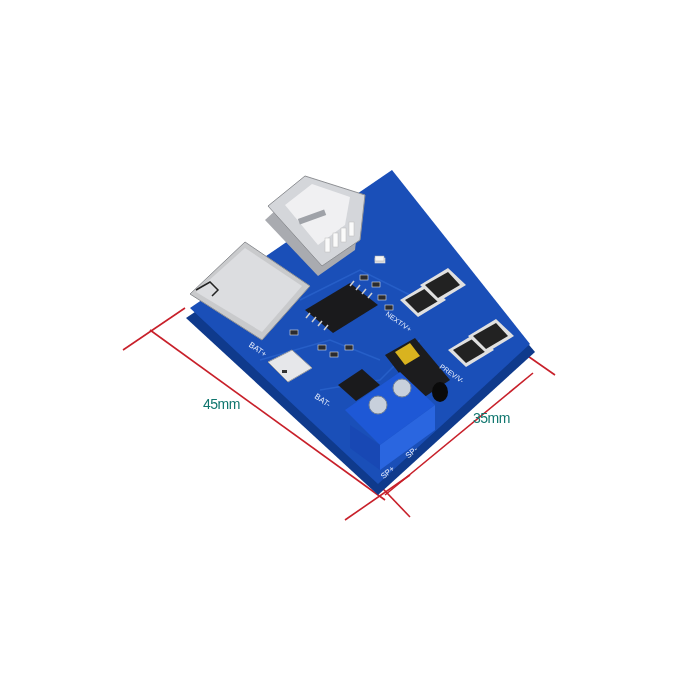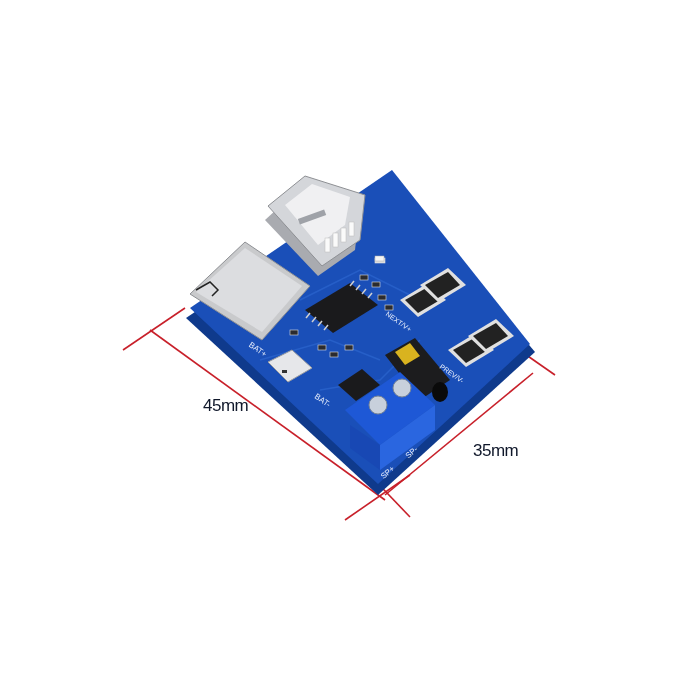--- a/index.html
+++ b/index.html
@@ -1,18 +1,18 @@
 <!DOCTYPE html>
 <html><head>
   <meta charset="utf-8">
   <style>
     html, body { margin:0; padding:0; background:#ffffff; }
     body { width:700px; height:700px; position:relative; overflow:hidden; font-family:"Liberation Sans", sans-serif; }
     #scene { position:absolute; left:0; top:0; width:700px; height:700px; }
-    .dim-label { position:absolute; color:#0f172a; font-family:"Liberation Sans", sans-serif; font-size:17px; letter-spacing:-0.5px; }
+    .dim-label { position:absolute; color:#0f766e; font-family:"Liberation Sans", sans-serif; font-size:14px; letter-spacing:-0.5px; }
   </style>
 </head>
 <body>
 
 <svg id="scene" viewBox="0 0 700 700" xmlns="http://www.w3.org/2000/svg">
 
   <g stroke="#c8202a" stroke-width="1.6" fill="none">
 
     <line x1="150" y1="330" x2="385" y2="500"></line>
     <line x1="123" y1="350" x2="185" y2="308"></line>
@@ -125,13 +125,13 @@
 </svg>
 
 <div style="position:absolute;left:248px;top:345px;font-size:8px;color:#e8eefc;transform:rotate(35deg);">BAT+</div>
 <div style="position:absolute;left:314px;top:396px;font-size:8px;color:#e8eefc;transform:rotate(35deg);">BAT-</div>
 <div style="position:absolute;left:384px;top:318px;font-size:7px;color:#e8eefc;transform:rotate(35deg);">NEXT/V+</div>
 <div style="position:absolute;left:438px;top:370px;font-size:7px;color:#e8eefc;transform:rotate(35deg);">PREV/V-</div>
 <div style="position:absolute;left:380px;top:468px;font-size:8px;color:#e8eefc;transform:rotate(-40deg);">SP+</div>
 <div style="position:absolute;left:405px;top:448px;font-size:8px;color:#e8eefc;transform:rotate(-40deg);">SP-</div>
 
 <div class="dim-label" style="left:203px;top:396px;">45mm</div>
-<div class="dim-label" style="left:473px;top:441px;">35mm</div>
+<div class="dim-label" style="left:473px;top:410px;">35mm</div>
 
 </body></html>

